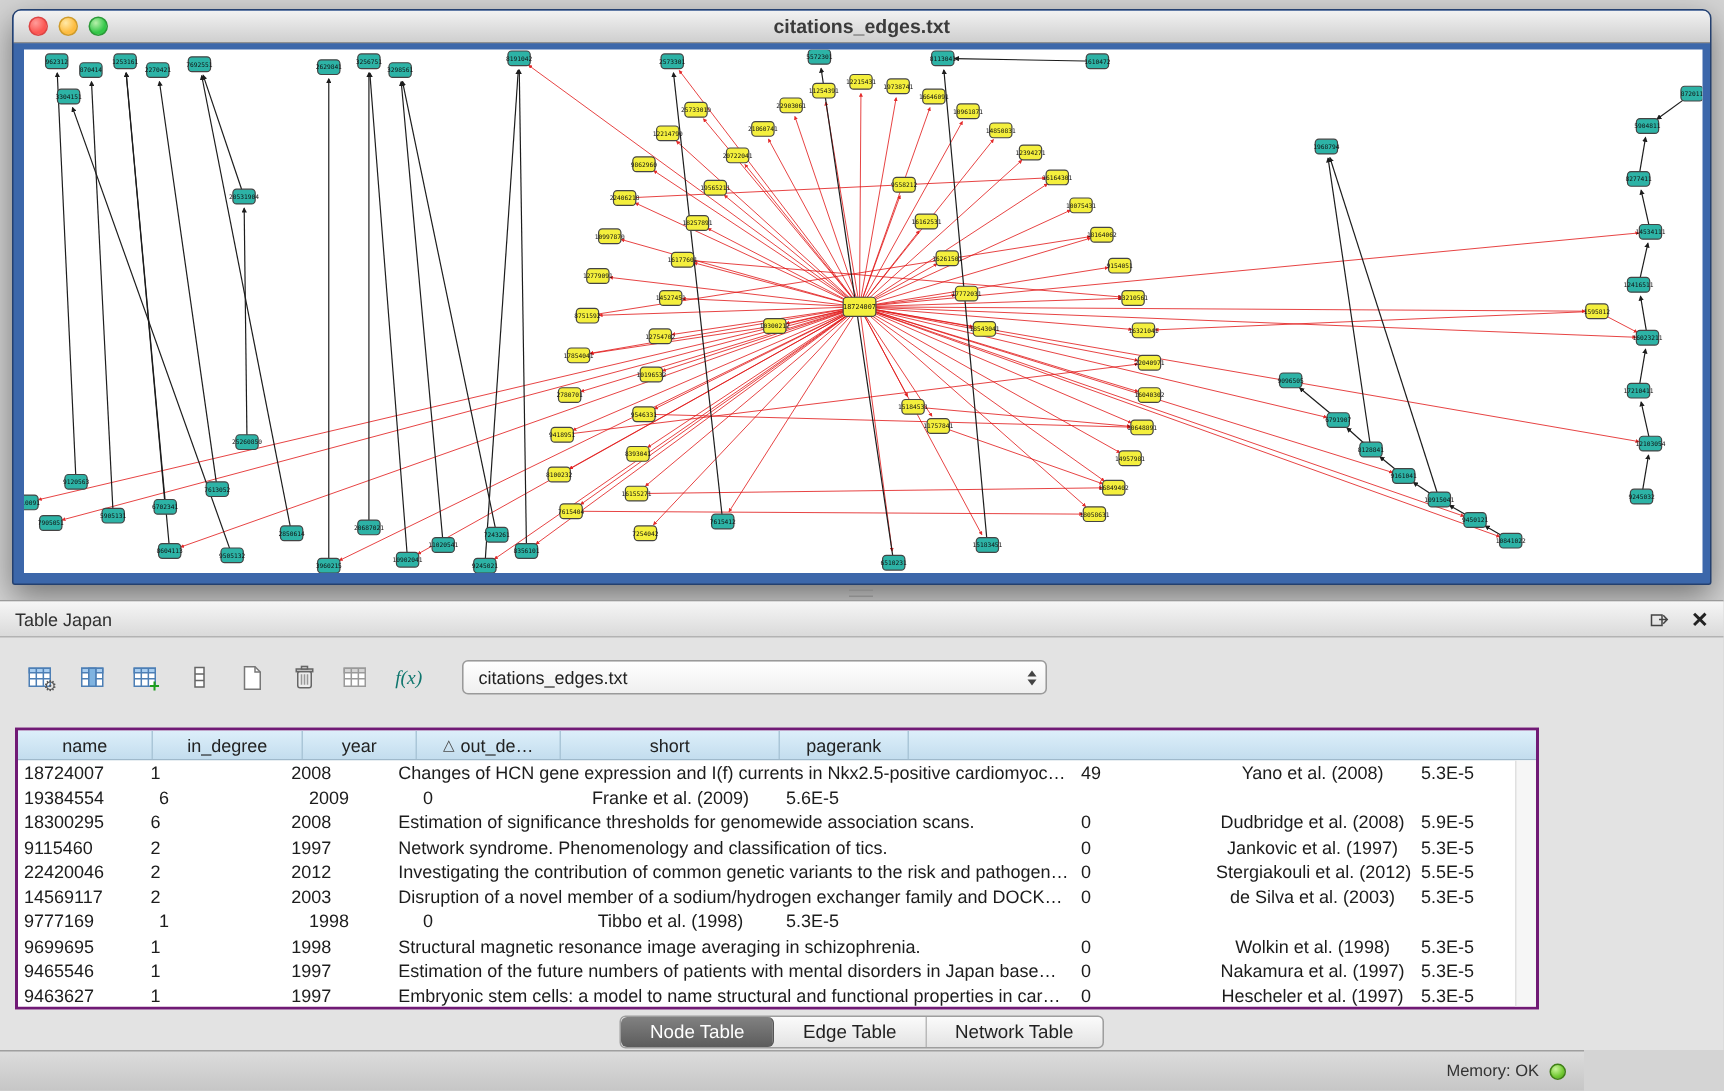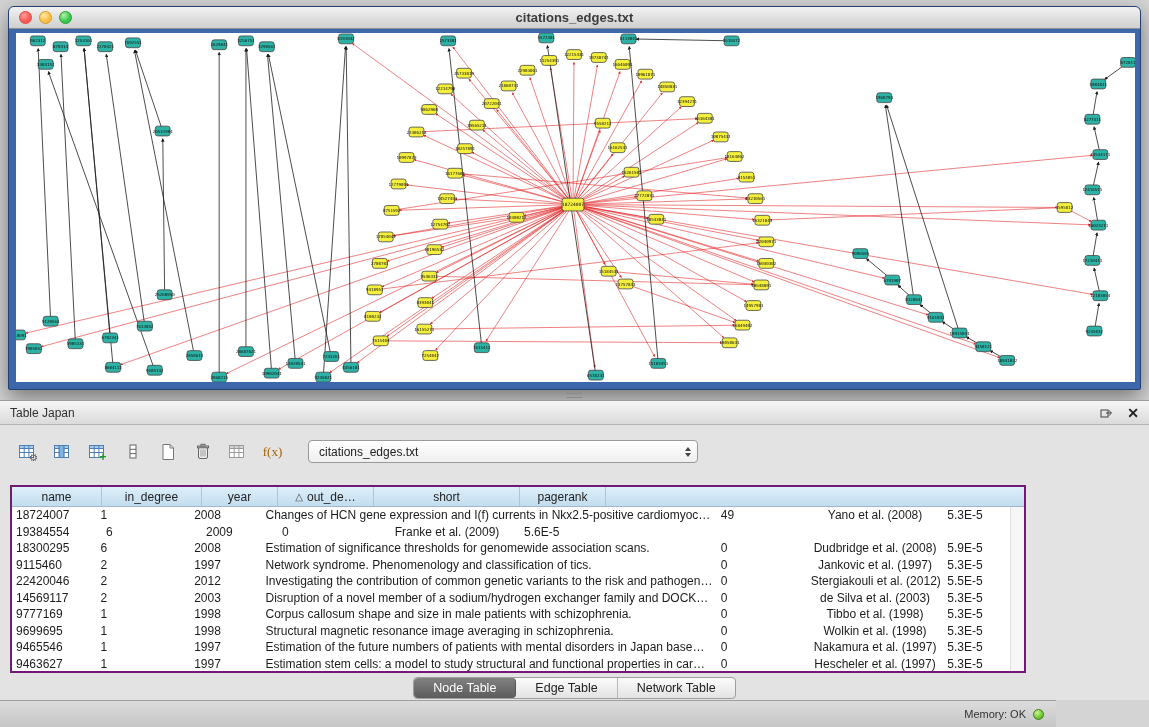--- a/index.html
+++ b/index.html
@@ -34,21 +34,21 @@
   .panel-header { height:24px; background:linear-gradient(#f6f6f6,#dadada);
     border-bottom:1px solid #b3b3b3; display:flex; align-items:center; padding:0 10px; }
   .panel-title { font-size:12px; color:#303030; }
   .panel-header-right { margin-left:auto; display:flex; align-items:center; gap:14px; }
   .ph-icon { cursor:default; display:flex; align-items:center; }
   .close-x { font-size:14px; font-weight:bold; color:#222; line-height:1; }
 
   .toolbar { position:absolute; left:14px; top:38px; display:flex; align-items:center; gap:8px; }
   .icon-btn { width:27px; height:25px; display:flex; align-items:center; justify-content:center;
     border-radius:3px; }
-  .fx-label { font-family:"Liberation Serif", serif; font-size:13px; color:#a16207; }
+  .fx-label { font-style:italic; font-family:"Liberation Serif", serif; font-size:13px; color:#0f766e; }
   .dropdown { margin-left:14px; width:390px; height:23px; background:linear-gradient(#ffffff,#efefef);
     border:1px solid #9a9a9a; border-radius:4px; display:flex; align-items:center; padding:0 6px 0 10px; }
   .dropdown-value { font-size:12px; color:#222; flex:1; overflow:hidden; white-space:nowrap; }
   .combo-arrows { display:flex; flex-direction:column; align-items:center; padding-left:6px; }
   .tri-up { width:0; height:0; border-left:3.5px solid transparent; border-right:3.5px solid transparent;
     border-bottom:4.5px solid #444; margin-bottom:2px; }
   .tri-down { width:0; height:0; border-left:3.5px solid transparent; border-right:3.5px solid transparent;
     border-top:4.5px solid #444; }
 
   .table-region { position:absolute; left:10px; top:84px; width:1016px; height:188px;
@@ -617,21 +617,20 @@
             <div class="td c2">2003</div>
             <div class="td c3">Disruption of a novel member of a sodium/hydrogen exchanger family and DOCK…</div>
             <div class="td c4">0</div>
             <div class="td c5">de Silva et al. (2003)</div>
             <div class="td c6">5.3E-5</div>
           </div>
           <div class="tr">
             <div class="td c0">9777169</div>
             <div class="td c1">1</div>
             <div class="td c2">1998</div>
-            <div class="td c3">Corpus callosum shape and size in male patients with schizophrenia.</div>
             <div class="td c4">0</div>
             <div class="td c5">Tibbo et al. (1998)</div>
             <div class="td c6">5.3E-5</div>
           </div>
           <div class="tr">
             <div class="td c0">9699695</div>
             <div class="td c1">1</div>
             <div class="td c2">1998</div>
             <div class="td c3">Structural magnetic resonance image averaging in schizophrenia.</div>
             <div class="td c4">0</div>
@@ -644,21 +643,21 @@
             <div class="td c2">1997</div>
             <div class="td c3">Estimation of the future numbers of patients with mental disorders in Japan base…</div>
             <div class="td c4">0</div>
             <div class="td c5">Nakamura et al. (1997)</div>
             <div class="td c6">5.3E-5</div>
           </div>
           <div class="tr">
             <div class="td c0">9463627</div>
             <div class="td c1">1</div>
             <div class="td c2">1997</div>
-            <div class="td c3">Estimation stem cells: a model to study structural and functional properties in car…</div>
+            <div class="td c3">Embryonic stem cells: a model to name structural and functional properties in car…</div>
             <div class="td c4">0</div>
             <div class="td c5">Hescheler et al. (1997)</div>
             <div class="td c6">5.3E-5</div>
           </div>
         </div>
       <div class="vscroll"></div>
     </div>
 
     <div class="tabs-row">
       <div class="tab-group" id="tabgroup">

